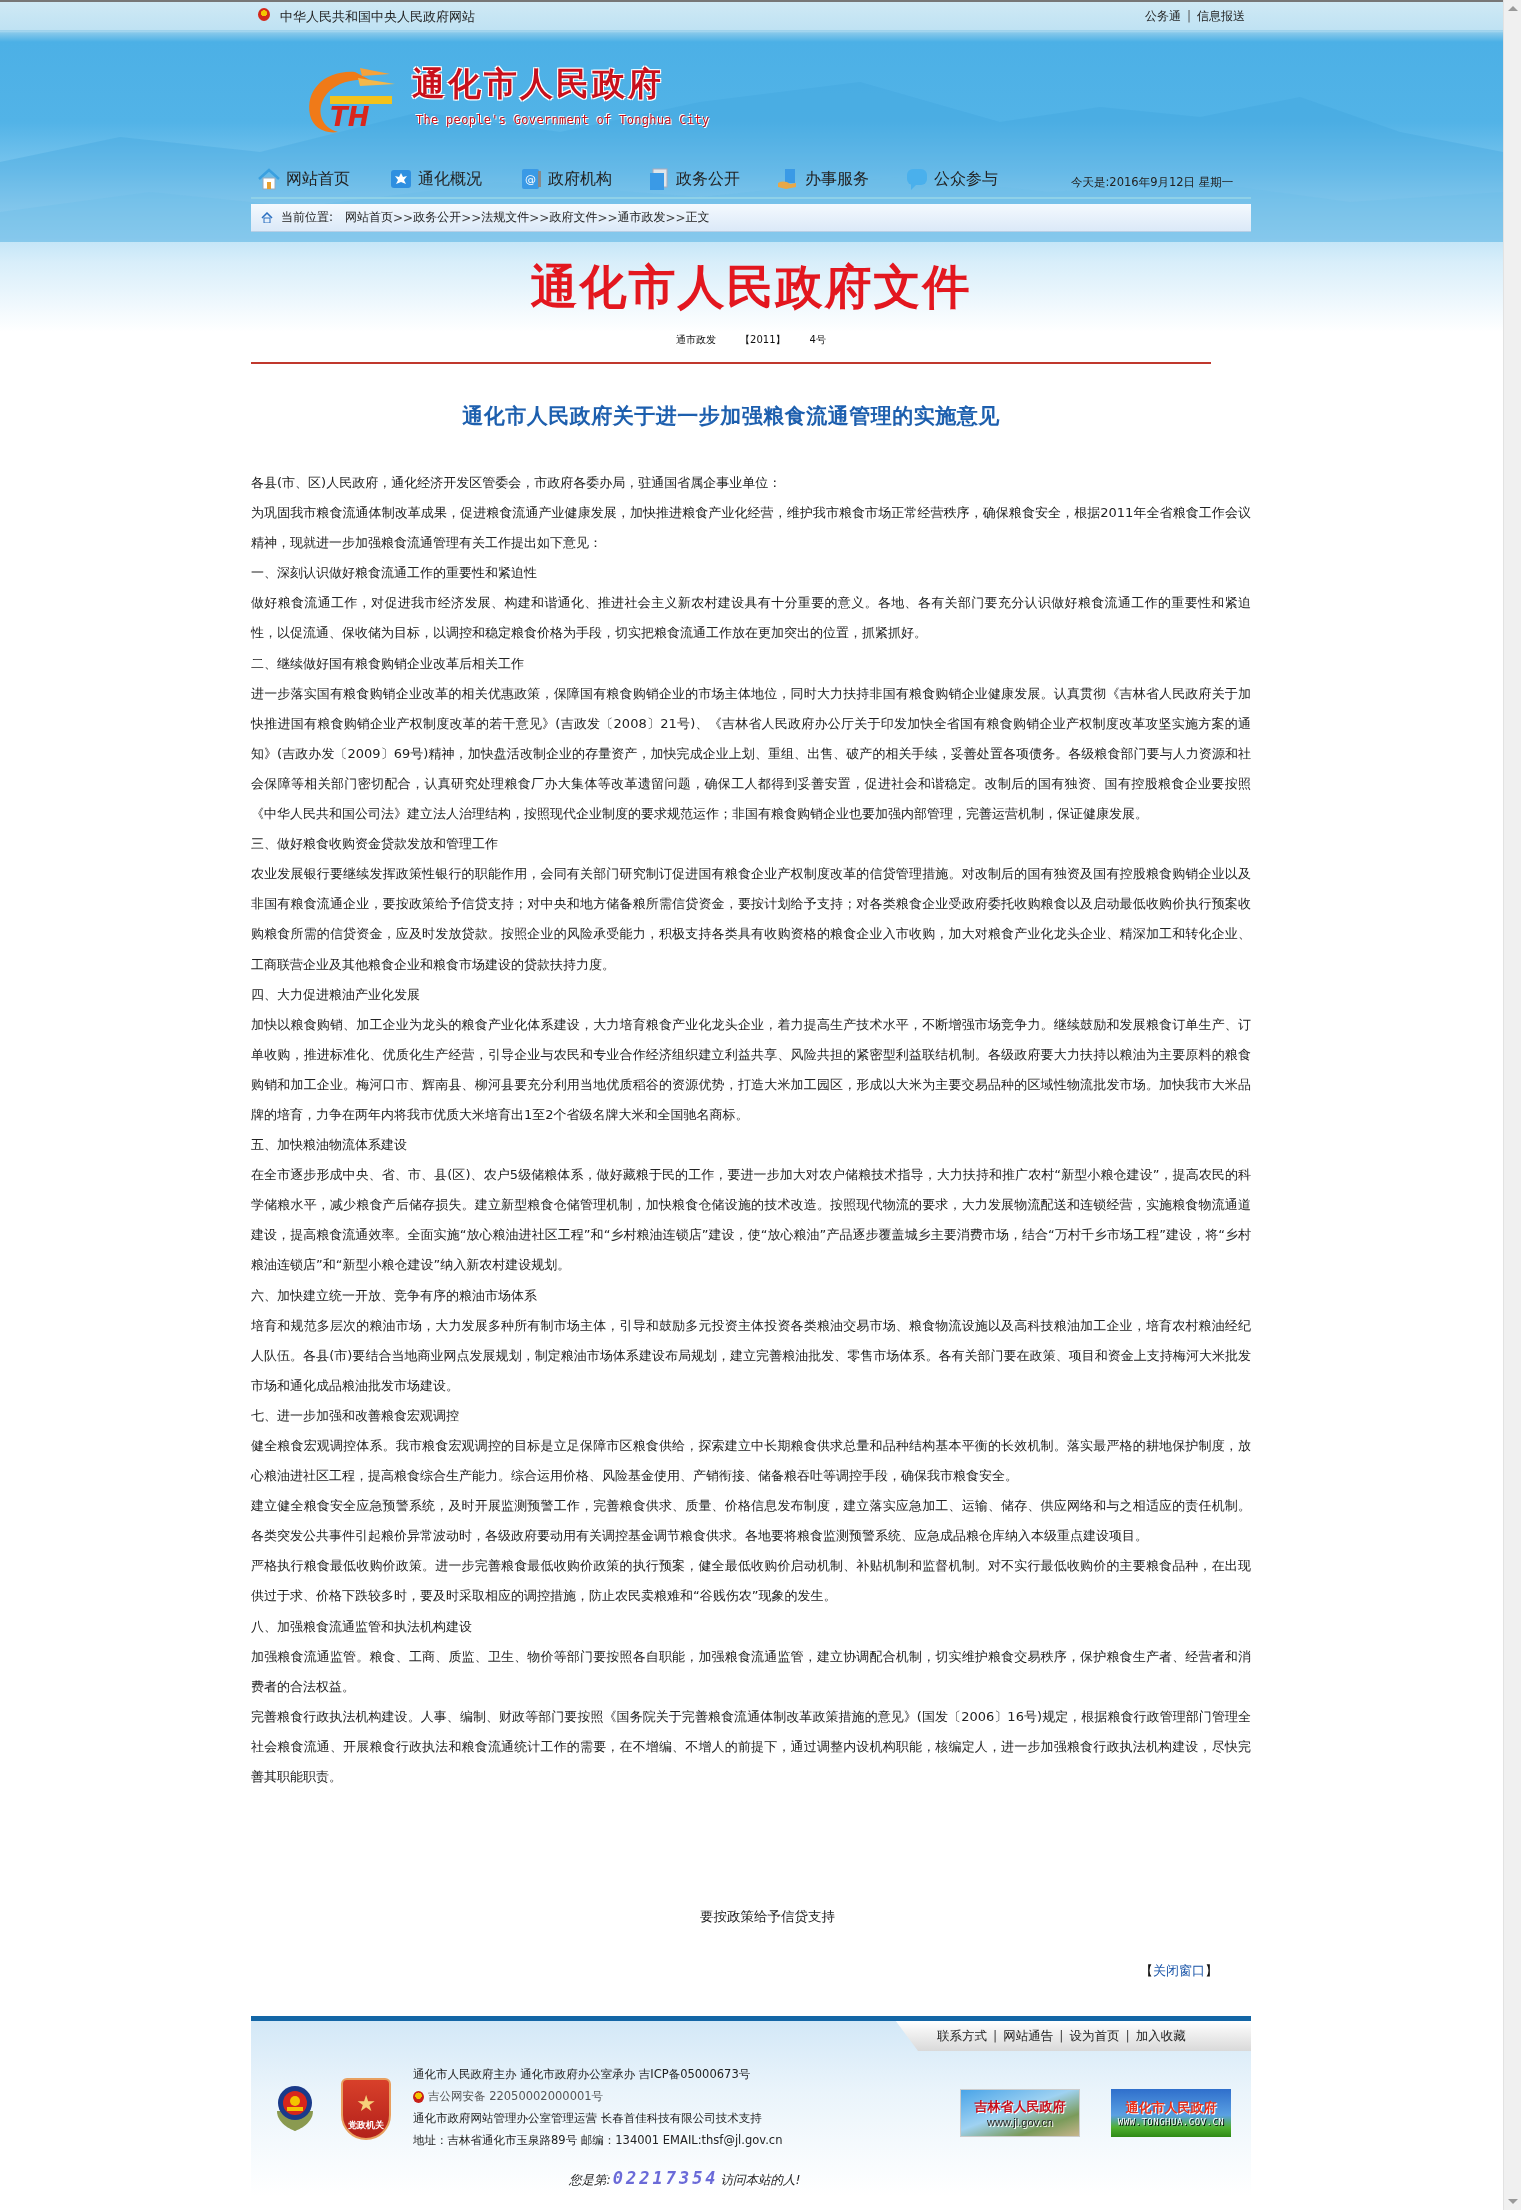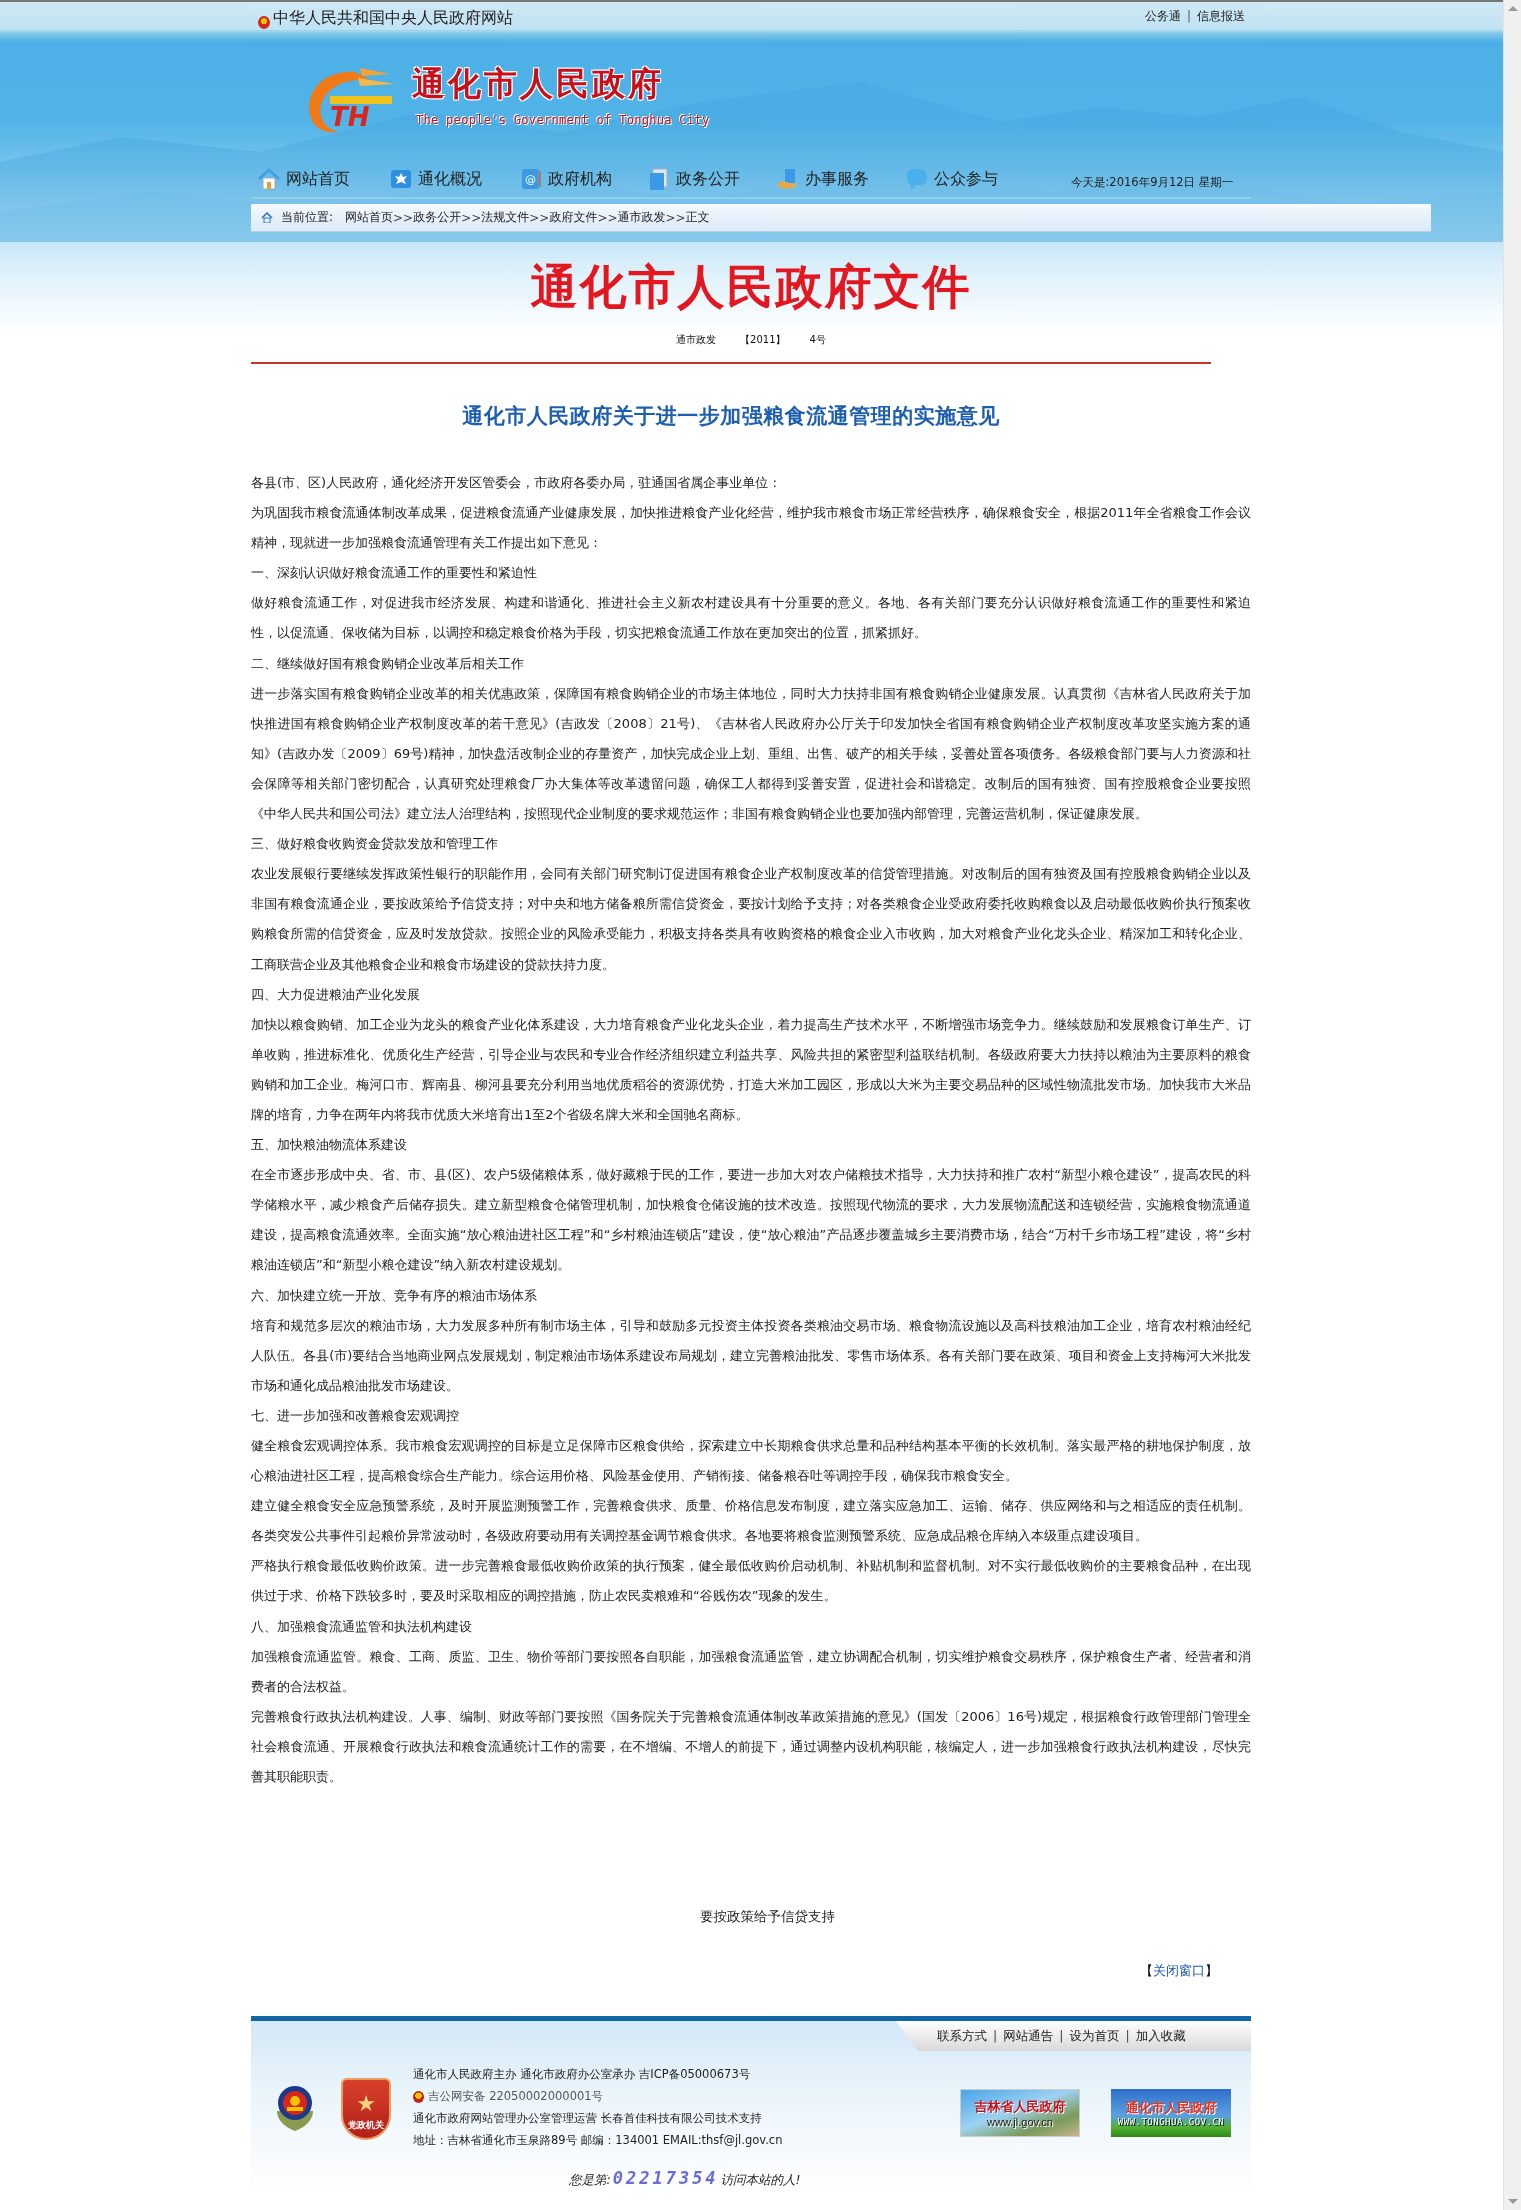--- a/index.html
+++ b/index.html
@@ -10,36 +10,36 @@
   .scrollbar .arrow-up { position:absolute; top:6px; left:4px; width:0; height:0; border-left:5px solid transparent; border-right:5px solid transparent; border-bottom:5px solid #999; }
   .scrollbar .arrow-down { position:absolute; bottom:6px; left:4px; width:0; height:0; border-left:5px solid transparent; border-right:5px solid transparent; border-top:5px solid #999; }
   .topline { position:absolute; left:0; top:0; width:1503px; height:2px; background:#777; }
 
   
   .header-bg { position:absolute; left:0; top:2px; width:1503px; height:330px;
     background:linear-gradient(180deg, #cfe9f5 0px, #bfe2f3 28px, #86c8ea 31px, #4cb0e6 40px, #52b3e7 120px, #7cc6ee 170px, #a9daf4 210px, #d8eefa 260px, #ffffff 330px); }
   .mountain { position:absolute; left:0; width:1503px; }
   .topbar { position:absolute; left:0; top:2px; width:1503px; height:29px; border-bottom:1px solid #9fd2ec; }
 
-  .topbar .gov-link { position:absolute; left:258px; top:6px; font-size:16px; color:#222; display:flex; align-items:flex-end; gap:3px; }
+  .topbar .gov-link { position:absolute; left:258px; top:6px; font-size:13px; color:#222; display:flex; align-items:flex-start; gap:10px; }
   .emblem-small { width:12px; height:13px; border-radius:50%; background:radial-gradient(circle at 50% 40%, #f4c400 30%, #d2281a 32%); display:inline-block; }
   .topbar .right-links { position:absolute; left:1145px; top:6px; font-size:12px; color:#222; }
   .topbar .right-links span { cursor:pointer; }
   .topbar .sep { margin:0 6px; color:#555; }
 
   .logo { position:absolute; left:300px; top:60px; width:100px; height:80px; }
   .site-title { position:absolute; left:412px; top:62px; font-family:"DejaVu Serif", serif; font-weight:bold; font-size:33px; color:#c8101c; letter-spacing:3px; text-shadow:1px 1px 0 #fff, -1px -1px 0 #fff, 1px -1px 0 #fff, -1px 1px 0 #fff; }
   .site-subtitle { position:absolute; left:416px; top:113px; font-family:"DejaVu Sans Mono", monospace; font-size:12px; color:#c8101c; text-shadow:1px 1px 0 #fff, -1px -1px 0 #fff; letter-spacing:0.3px; }
 
   .nav { position:absolute; left:251px; top:163px; width:1000px; height:36px; border-bottom:2px solid #8fd1e8; }
   .nav-item { position:absolute; top:4px; display:flex; align-items:center; gap:5px; font-size:16px; color:#222; cursor:pointer; }
   .nav-icon { width:24px; height:24px; display:inline-block; position:relative; }
   .nav-date { position:absolute; left:820px; top:12px; font-size:11.5px; color:#222; }
 
-  .breadcrumb { position:absolute; left:251px; top:204px; width:1180px; height:28px;
+  .breadcrumb { position:absolute; left:251px; top:204px; width:1000px; height:28px;
     background:linear-gradient(180deg,#f4f9fe 0%, #dbe9f8 100%); border-bottom:1px solid #b7cfe6; display:flex; align-items:center; font-size:12px; color:#222; padding-left:10px; }
   .breadcrumb .home-ico { width:12px; height:11px; margin-right:8px; position:relative; }
   .breadcrumb .label { margin-right:12px; }
   .breadcrumb a { color:#222; text-decoration:none; cursor:pointer; }
   .breadcrumb .arr { color:#444; }
 
   .doc-header { position:absolute; left:251px; top:256px; width:1000px; text-align:center; font-family:"DejaVu Serif", "Liberation Serif", serif; font-weight:bold; font-size:47px; color:#e3171f; letter-spacing:2px; }
   .doc-number { position:absolute; left:251px; top:333px; width:1000px; text-align:center; font-size:10px; color:#111; }
   .doc-number span { margin:0 12px; }
   .red-rule { position:absolute; left:251px; top:362px; width:960px; height:2px; background:#c0382d; }

